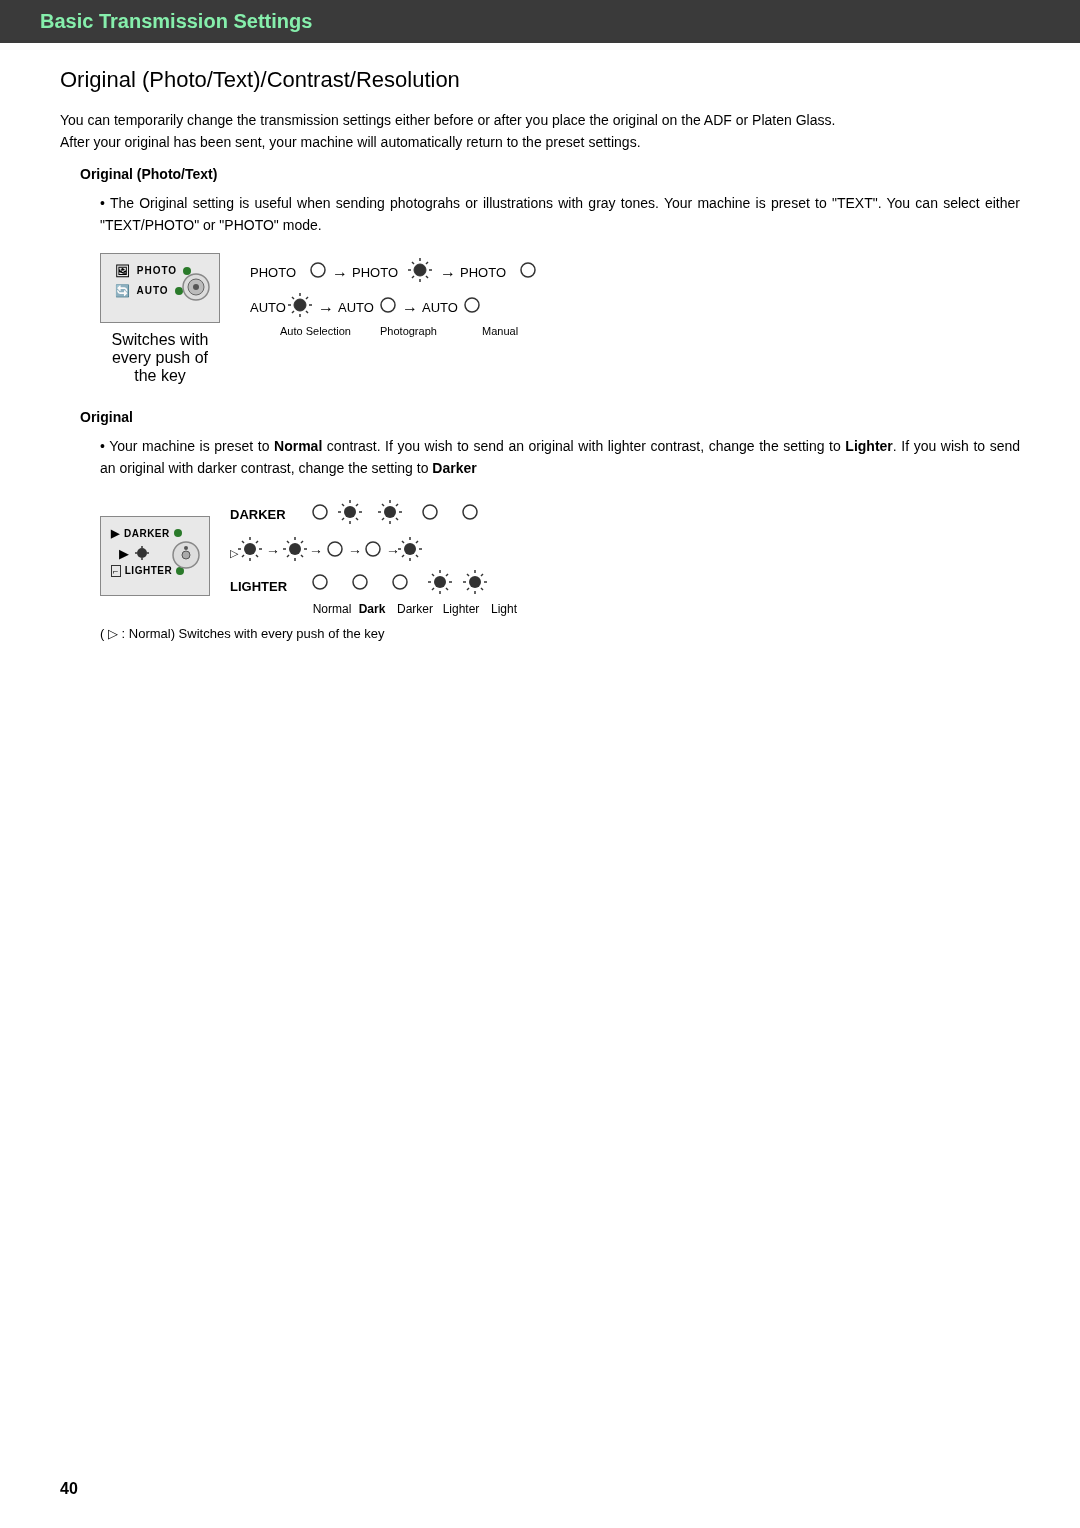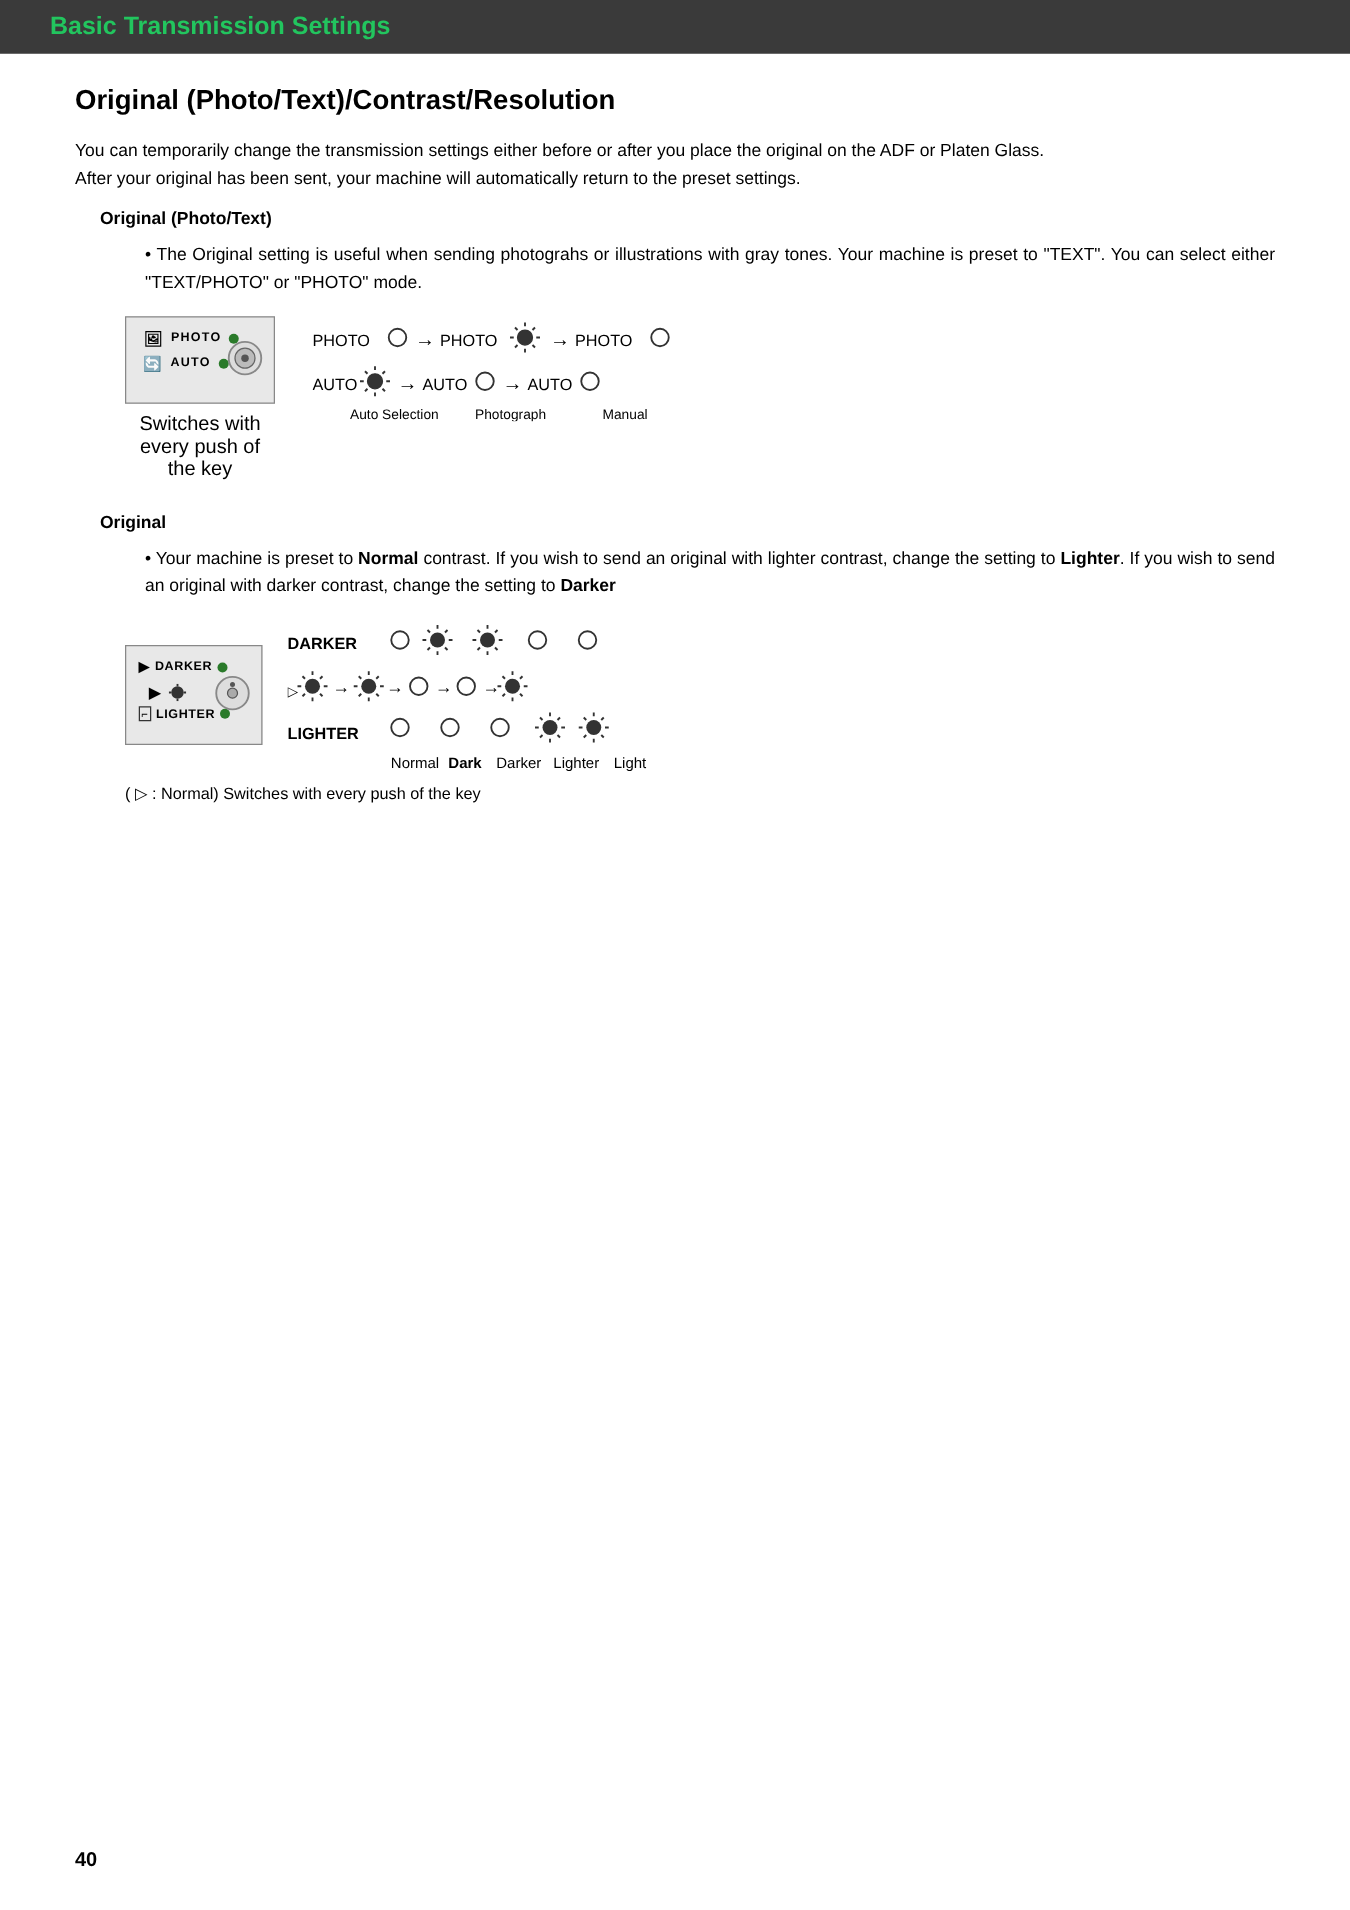--- a/index.html
+++ b/index.html
@@ -8,54 +8,54 @@
       min-height: 1528px;
       background: #ffffff;
       font-family: Arial, Helvetica, sans-serif;
       font-size: 15px;
       color: #000;
       position: relative;
     }
 
     .header-bar {
       background: #3a3a3a;
-      color: #22c55e;
+      color: #86efac;
       padding: 10px 40px;
       font-size: 20px;
       font-weight: bold;
       margin-bottom: 24px;
     }
 
     .content {
       padding: 0 60px;
     }
 
     .section-title {
       font-size: 22px;
-      font-weight: bold;
+      font-weight: normal;
       margin-bottom: 16px;
     }
 
     .intro-text {
       font-size: 14px;
       line-height: 1.6;
       margin-bottom: 12px;
     }
 
     .subsection-title {
       font-weight: bold;
       font-size: 14px;
       margin-bottom: 10px;
       text-indent: 20px;
     }
 
     .bullet-text {
       font-size: 14px;
       line-height: 1.6;
-      margin-left: 56px;
+      margin-left: 40px;
       margin-bottom: 14px;
       text-align: justify;
     }
 
     .bullet-text::before {
       content: "• ";
     }
 
     .diagram-area {
       display: flex;

